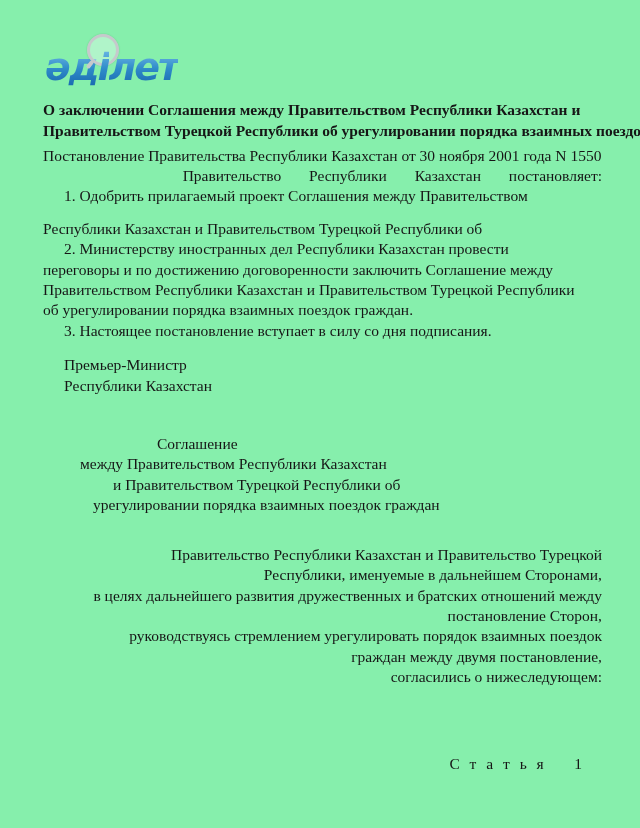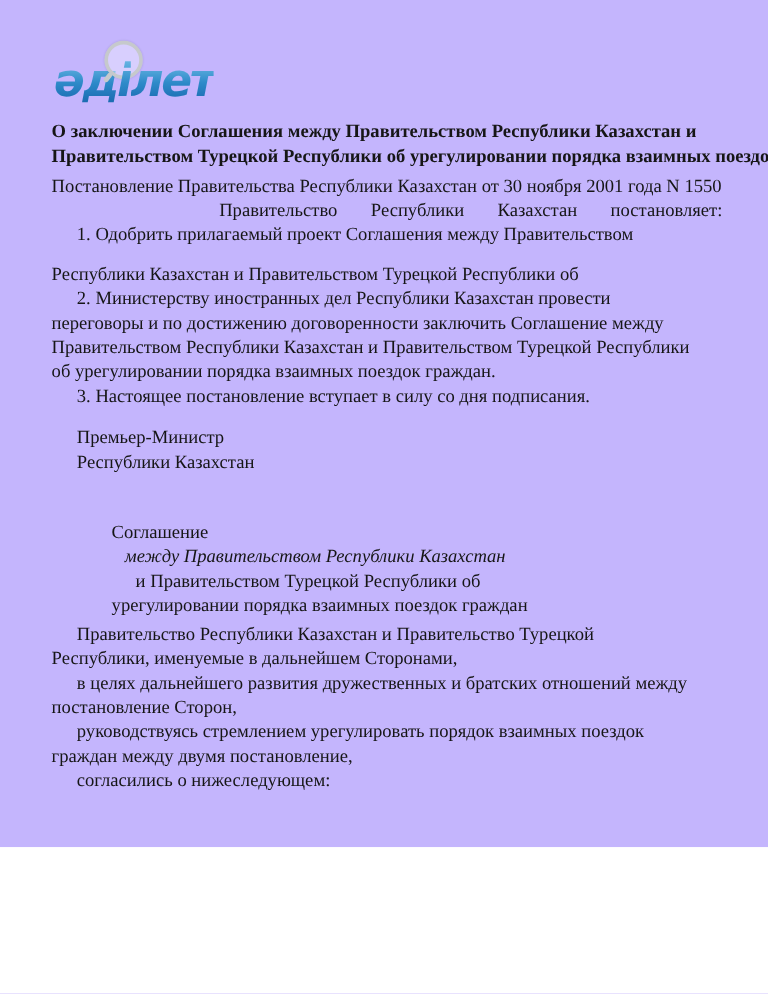--- a/index.html
+++ b/index.html
@@ -1,20 +1,20 @@
 <!DOCTYPE html>
 <html lang="ru"><head>
 <meta charset="utf-8">
 <style>
   html, body { margin: 0; padding: 0; background: #ffffff; }
   .page {
     position: relative;
     width: 640px;
-    height: 706px;
-    background: #c4b5fd;
+    height: 828px;
+    background: #86efac;
     overflow: hidden;
     font-family: "Liberation Serif", "DejaVu Serif", serif;
     font-size: 15.5px;
     color: #161616;
   }
   .doc { padding: 0 38px 0 43px; }
 
   
   .logo {
     display: flex;
@@ -72,26 +72,26 @@
   .title .ln { line-height: 21.3px; }
 
   .resolution { margin-top: 4px; }
   .spread { margin-left: 110px; word-spacing: 24px; text-align: right; }
 
   .resolution-body { margin-top: 12px; }
 
   .signature { margin-top: 14px; }
 
   .agreement-title { margin-top: 38px; }
-  .ag-1 { margin-left: 50px; }
-  .ag-2 { margin-left: 61px; font-style: italic; }
+  .ag-1 { margin-left: 114px; }
+  .ag-2 { margin-left: 37px; }
   .ag-3 { margin-left: 70px; }
   .ag-4 { margin-left: 50px; }
 
-  .preamble { margin-top: 3px; }
+  .preamble { margin-top: 29px; text-align: right; }
 
   .footer {
     margin-top: 66px;
     text-align: right;
     padding-right: 20px;
   }
   .article-label { word-spacing: 5px; letter-spacing: 0.5px; }
   .article-number { display: inline-block; margin-left: 30px; }
 </style>
 </head>

